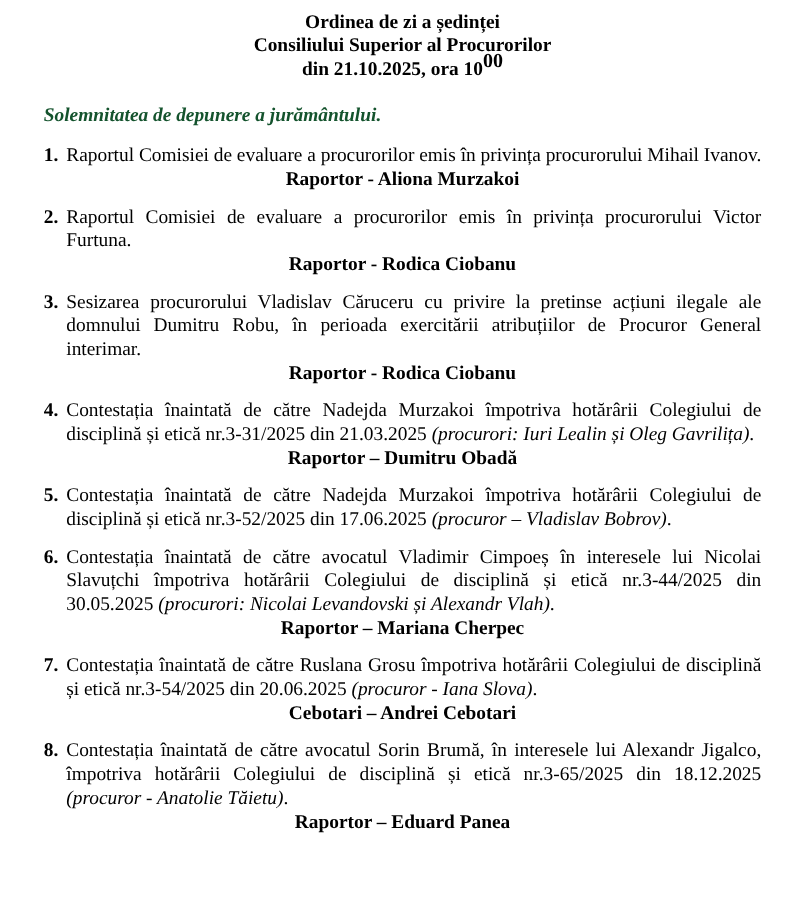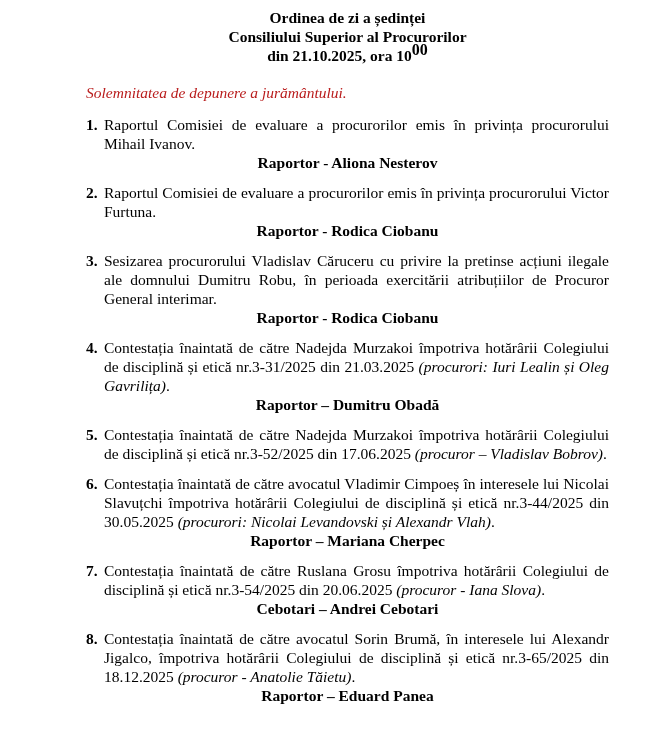--- a/index.html
+++ b/index.html
@@ -13,35 +13,35 @@
     font-family: "Liberation Serif", "DejaVu Serif", serif;
     font-size: 15.5px;
     line-height: 19px;
     color: #000000;
     overflow: hidden;
   }
   .page {
     box-sizing: border-box;
     width: 638px;
     height: 731px;
-    padding: 8px 29px 0 86px;
+    padding: 8px 29px 0 35px;
     background: #ffffff;
   }
   .title {
     text-align: center;
     font-weight: bold;
   }
   .title sup {
     font-size: 16px;
     line-height: 0;
     vertical-align: super;
   }
   .subtitle {
-    color: #b91c1c;
-    font-weight: normal;
+    color: #14532d;
+    font-weight: bold;
     font-style: italic;
     margin: 18px 0 13px 0;
   }
   .item {
     margin: 0 0 11px 0;
   }
   .irow {
     display: flex;
   }
   .num {
@@ -74,21 +74,21 @@
     <div><span>din 21.10.2025, ora 10</span><sup>00</sup></div>
   </header>
 
   <p class="subtitle">Solemnitatea de depunere a jurământului.</p>
 
   <section class="item">
     <div class="irow">
       <span class="num">1.</span>
       <p class="itext"><span>Raportul Comisiei de evaluare a procurorilor emis în privința procurorului Mihail Ivanov.</span><em></em><span></span></p>
     </div>
-    <p class="raportor">Raportor - Aliona Nesterov</p>
+    <p class="raportor">Raportor - Aliona Murzakoi</p>
   </section>
 
   <section class="item">
     <div class="irow">
       <span class="num">2.</span>
       <p class="itext"><span>Raportul Comisiei de evaluare a procurorilor emis în privința procurorului Victor Furtuna.</span><em></em><span></span></p>
     </div>
     <p class="raportor">Raportor - Rodica Ciobanu</p>
   </section>
 

